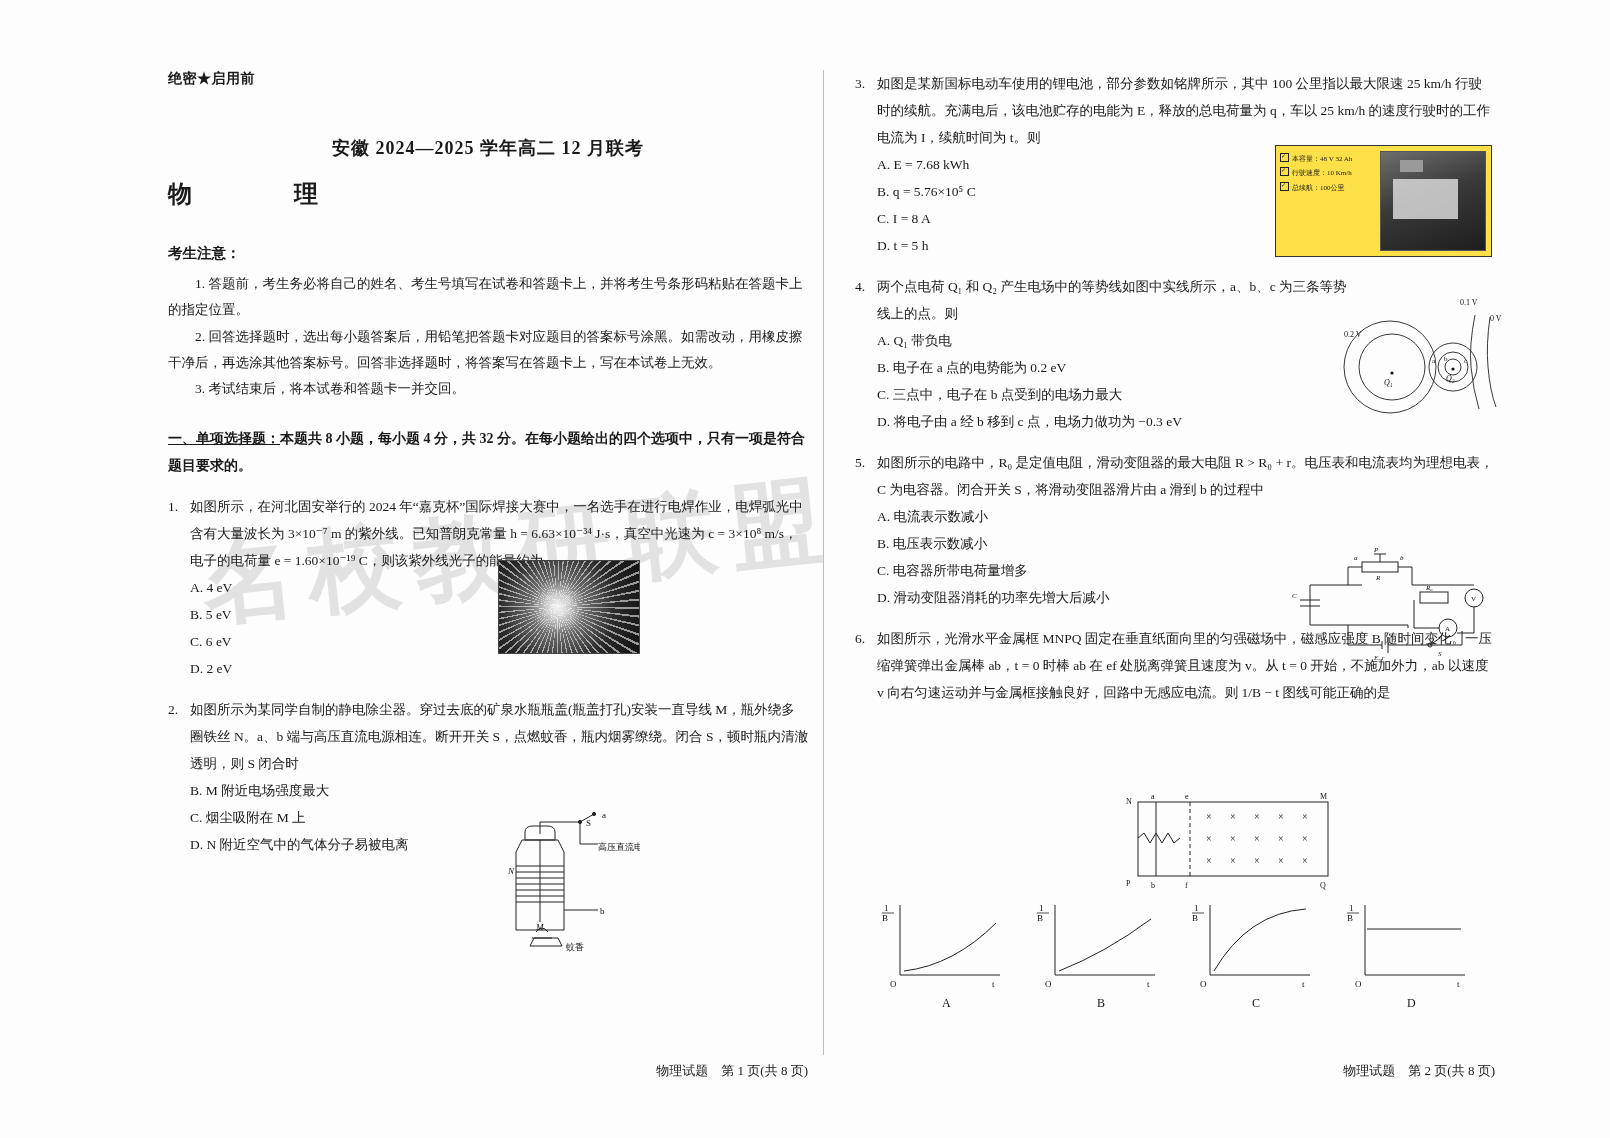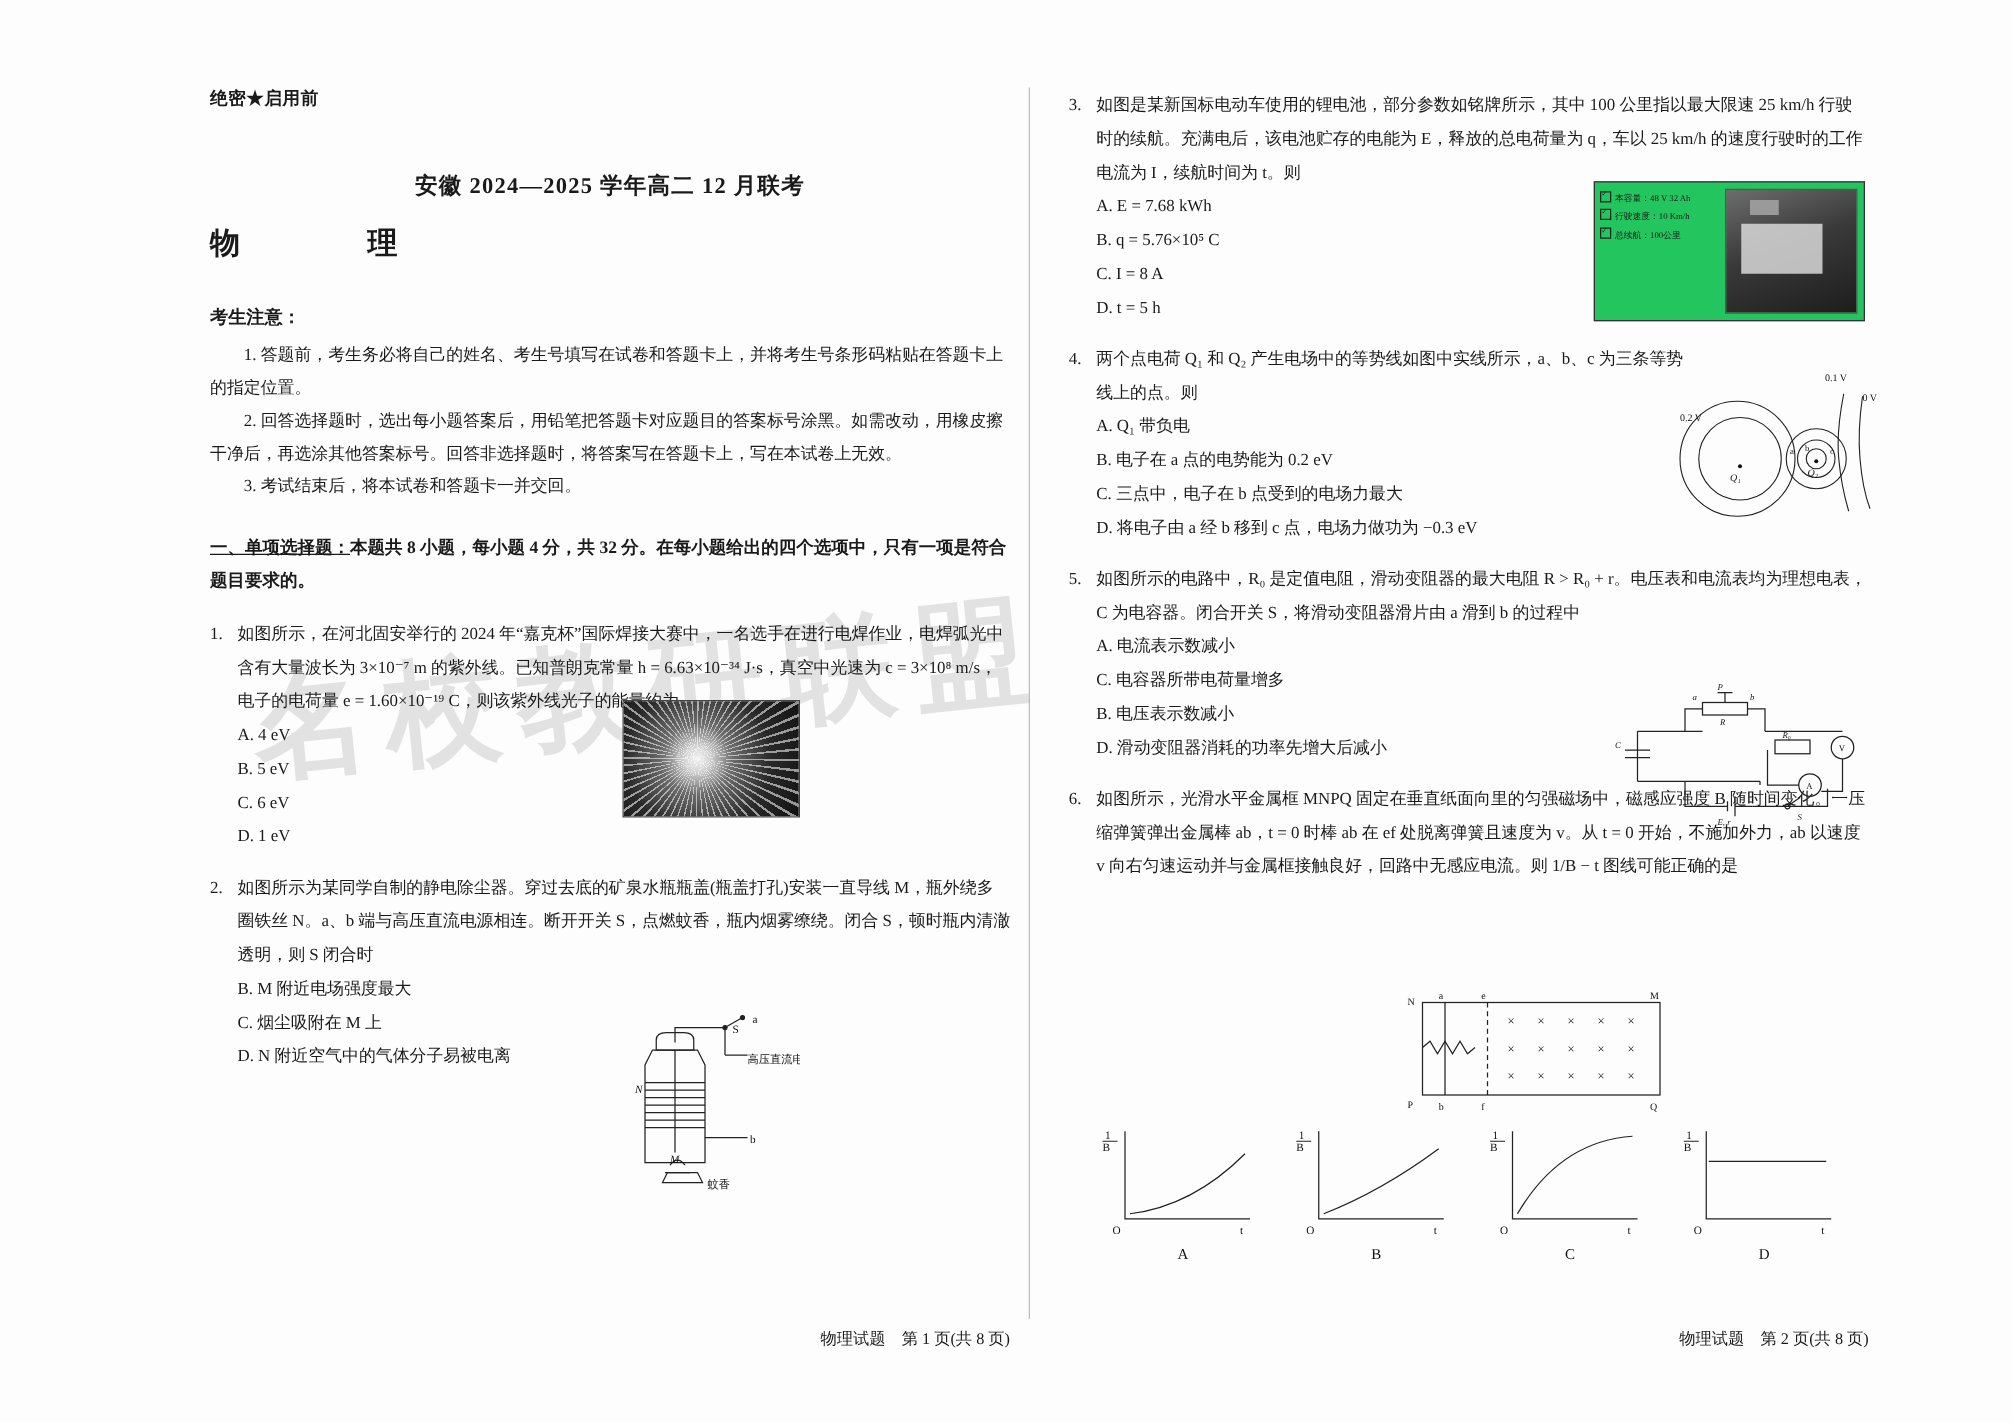--- a/index.html
+++ b/index.html
@@ -144,21 +144,21 @@
     mix-blend-mode: screen;
   }
 
   
   .fig-bottle { left: 470px; top: 810px; width: 170px; height: 145px; }
 
   
   .fig-battery {
     left: 440px; top: 75px; width: 215px; height: 110px;
     border: 1px solid #333;
-    background: #22c55e;
+    background: #fde047;
     display: flex;
   }
   .fig-battery .specs {
     width: 96px; padding: 6px 4px; font-size: 7px; line-height: 1.9;
   }
   .fig-battery .specs div { white-space: nowrap; }
   .fig-battery .chk {
     display: inline-block; width: 7px; height: 7px; border: 1px solid #222;
     margin-right: 3px; position: relative; top: 1px;
   }
@@ -209,21 +209,21 @@
       <span class="underline">一、单项选择题：</span><span>本题共 8 小题，每小题 4 分，共 32 分。在每小题给出的四个选项中，只有一项是符合题目要求的。</span>
     </div>
 
     <div class="q">
       <span class="q-num">1.</span>
       <span class="q-text">如图所示，在河北固安举行的 2024 年“嘉克杯”国际焊接大赛中，一名选手在进行电焊作业，电焊弧光中含有大量波长为 3×10⁻⁷ m 的紫外线。已知普朗克常量 h = 6.63×10⁻³⁴ J·s，真空中光速为 c = 3×10⁸ m/s，电子的电荷量 e = 1.60×10⁻¹⁹ C，则该紫外线光子的能量约为</span>
     </div>
     <div class="opt">A. 4 eV</div>
     <div class="opt">B. 5 eV</div>
     <div class="opt">C. 6 eV</div>
-    <div class="opt">D. 1 eV</div>
+    <div class="opt">D. 2 eV</div>
 
     <div class="q">
       <span class="q-num">2.</span>
       <span class="q-text">如图所示为某同学自制的静电除尘器。穿过去底的矿泉水瓶瓶盖(瓶盖打孔)安装一直导线 M，瓶外绕多圈铁丝 N。a、b 端与高压直流电源相连。断开开关 S，点燃蚊香，瓶内烟雾缭绕。闭合 S，顿时瓶内清澈透明，则 S 闭合时</span>
     </div>
     <div class="opt">B. M 附近电场强度最大</div>
     <div class="opt">C. 烟尘吸附在 M 上</div>
     <div class="opt">D. N 附近空气中的气体分子易被电离</div>
   </div>
 
@@ -279,22 +279,22 @@
     <div class="opt" style="width:480px">A. Q₁ 带负电</div>
     <div class="opt" style="width:480px">B. 电子在 a 点的电势能为 0.2 eV</div>
     <div class="opt" style="width:480px">C. 三点中，电子在 b 点受到的电场力最大</div>
     <div class="opt" style="width:480px">D. 将电子由 a 经 b 移到 c 点，电场力做功为 −0.3 eV</div>
 
     <div class="q">
       <span class="q-num">5.</span>
       <span class="q-text">如图所示的电路中，R₀ 是定值电阻，滑动变阻器的最大电阻 R &gt; R₀ + r。电压表和电流表均为理想电表，C 为电容器。闭合开关 S，将滑动变阻器滑片由 a 滑到 b 的过程中</span>
     </div>
     <div class="opt" style="width:420px">A. 电流表示数减小</div>
+    <div class="opt" style="width:420px">B. 电压表示数减小</div>
     <div class="opt" style="width:420px">C. 电容器所带电荷量增多</div>
-    <div class="opt" style="width:420px">B. 电压表示数减小</div>
     <div class="opt" style="width:420px">D. 滑动变阻器消耗的功率先增大后减小</div>
 
     <div class="q">
       <span class="q-num">6.</span>
       <span class="q-text">如图所示，光滑水平金属框 MNPQ 固定在垂直纸面向里的匀强磁场中，磁感应强度 B 随时间变化。一压缩弹簧弹出金属棒 ab，t = 0 时棒 ab 在 ef 处脱离弹簧且速度为 v。从 t = 0 开始，不施加外力，ab 以速度 v 向右匀速运动并与金属框接触良好，回路中无感应电流。则 1/B − t 图线可能正确的是</span>
     </div>
   </div>
 
   <div class="fig fig-battery" style="left:1275px; top:145px;">
     <div class="specs">

